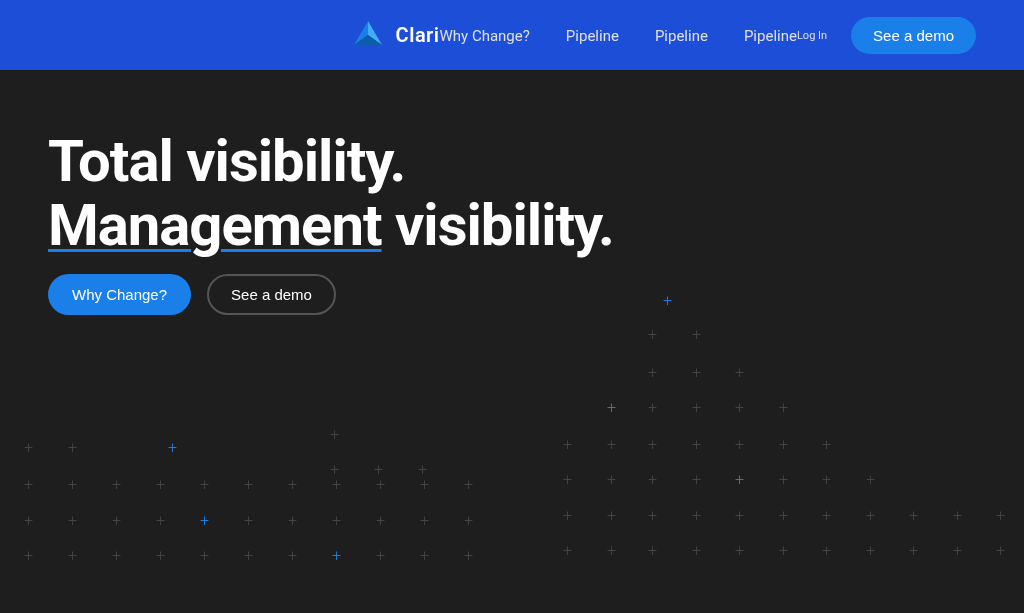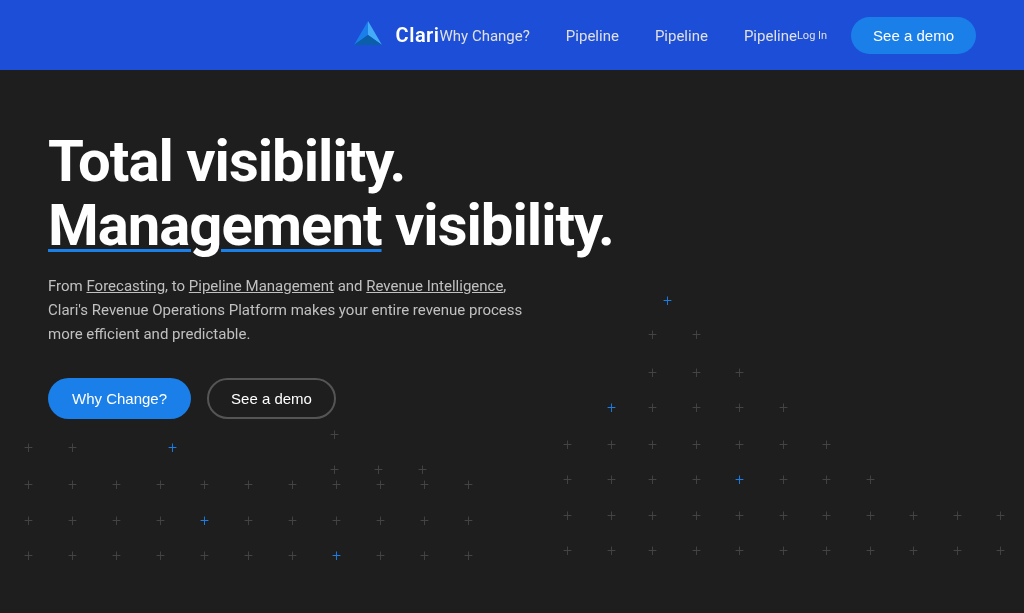--- a/index.html
+++ b/index.html
@@ -280,21 +280,18 @@
       <span class="plus" style="left: 374px; top: 392px;">+</span>
       <span class="plus" style="left: 418px; top: 392px;">+</span>
       <span class="plus" style="left: 330px; top: 392px;">+</span>
     </div>
 
   <div class="hero-content">
     <h1 class="hero-title">
       <span>Total visibility.</span><br>
       <span class="underline">Management</span><span> visibility.</span>
     </h1>
-    <p class="hero-subtitle">
-      From <a>Forecasting</a>, to <a>Pipeline Management</a> and <a>Revenue Intelligence</a>, Clari's Revenue Operations Platform makes your entire revenue process more efficient and predictable.
-    </p>
     <div class="hero-buttons">
       <button class="btn-why">Why Change?</button>
       <button class="btn-see-demo">See a demo</button>
     </div>
   </div>
 </section>
 
 </body></html>

